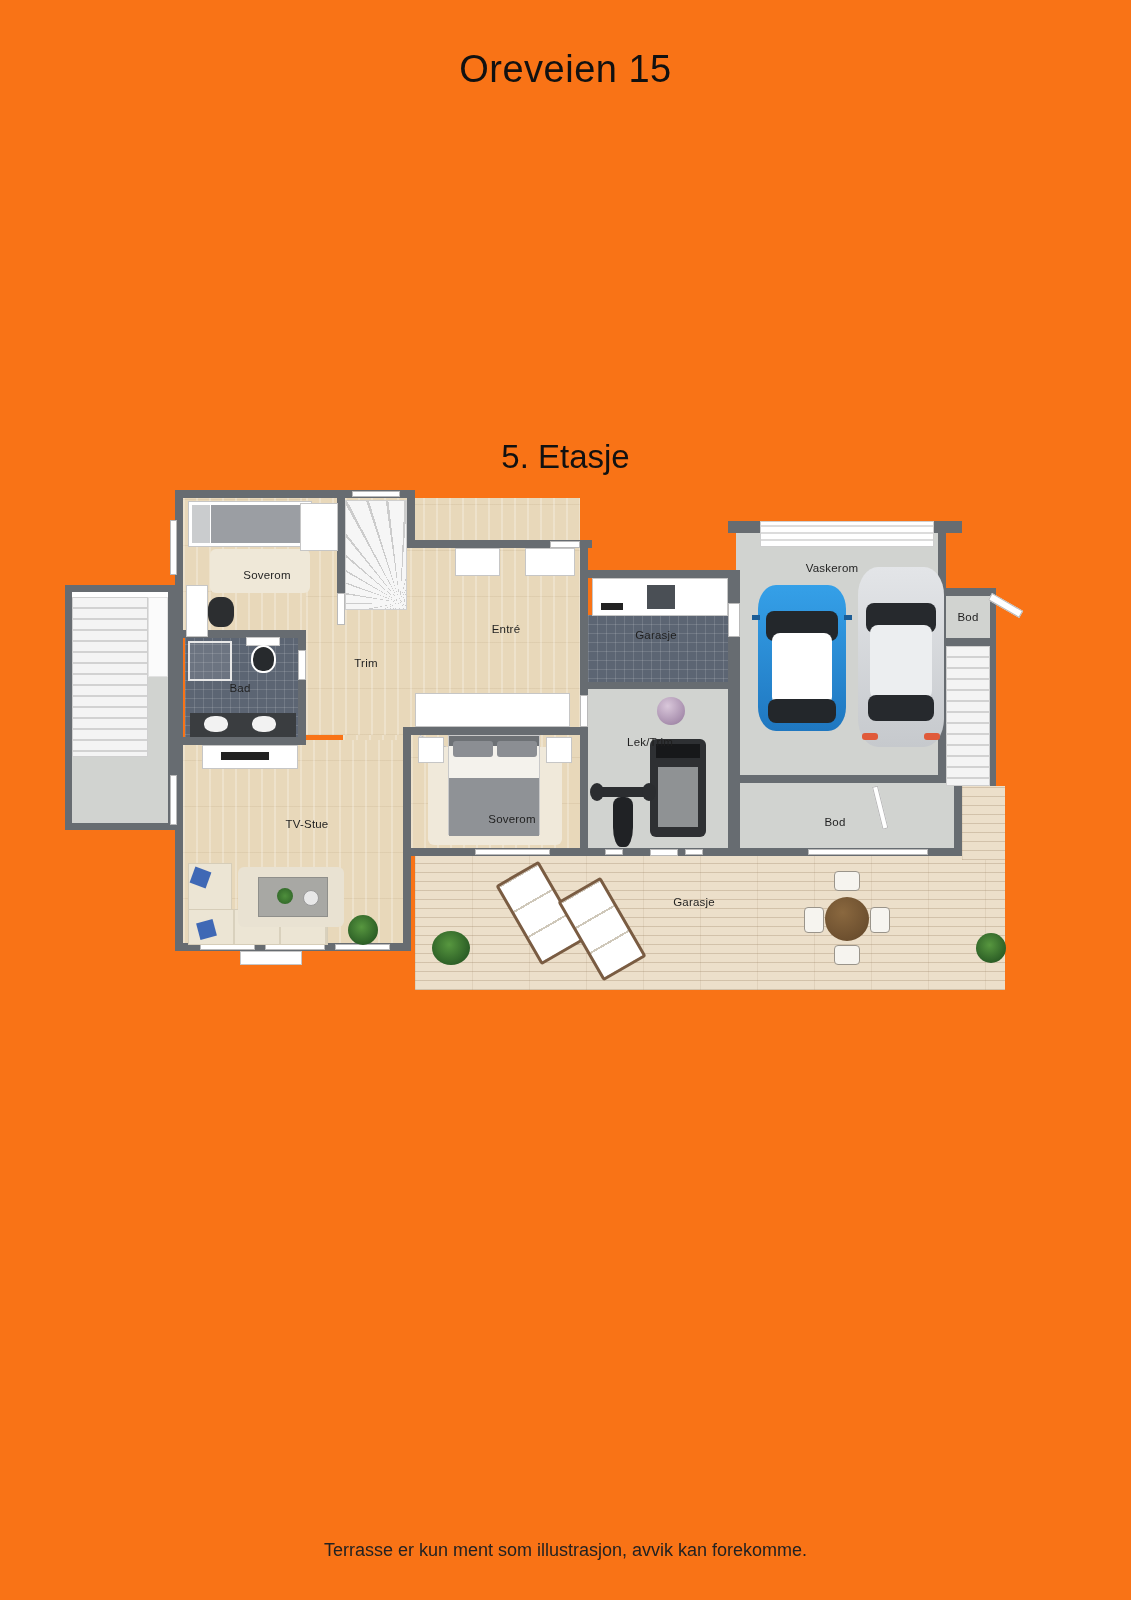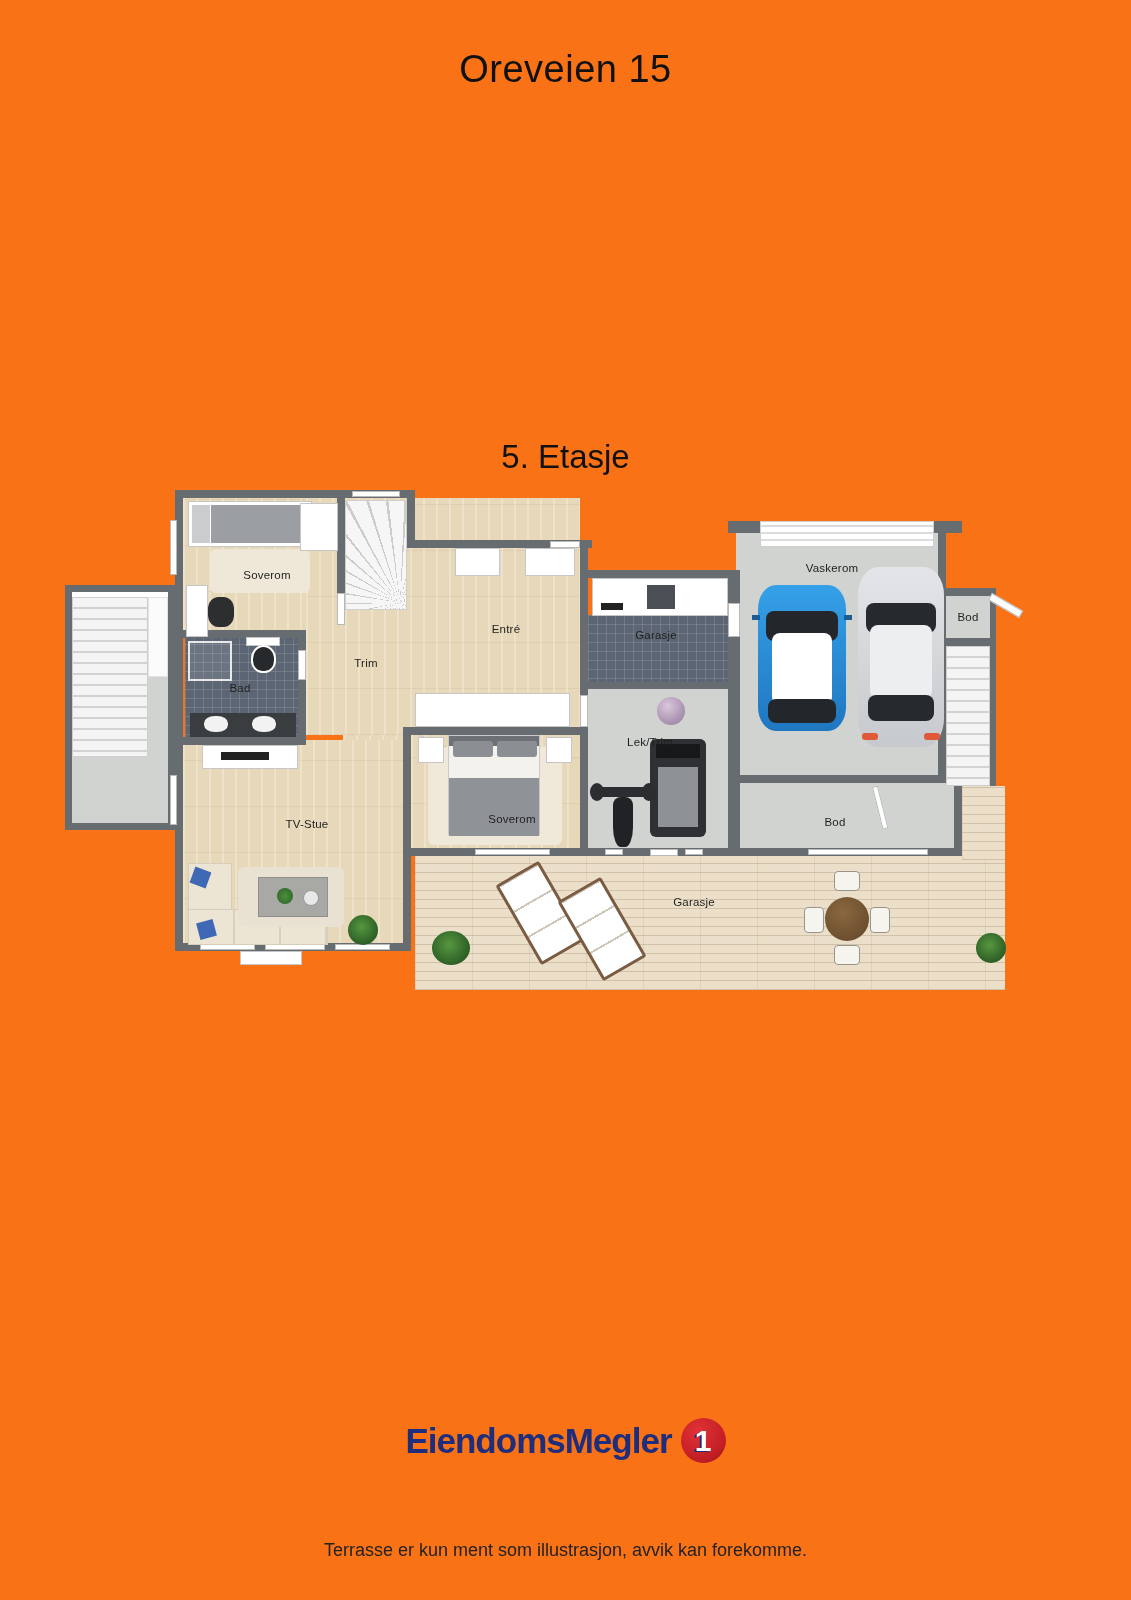--- a/index.html
+++ b/index.html
@@ -226,22 +226,16 @@
     <div class="label" style="left:596px;top:150px;">Garasje</div>
     <div class="label" style="left:452px;top:334px;">Soverom</div>
     <div class="label" style="left:247px;top:339px;">TV-Stue</div>
     <div class="label" style="left:590px;top:257px;">Lek/Trim</div>
     <div class="label" style="left:772px;top:83px;">Vaskerom</div>
     <div class="label" style="left:908px;top:132px;">Bod</div>
     <div class="label" style="left:775px;top:337px;">Bod</div>
     <div class="label" style="left:634px;top:417px;">Garasje</div>
   </div>
 
-  <div class="logo">
-    <span class="logo-text">EiendomsMegler</span>
-    <span class="logo-badge">
-      <span>1</span>
-    </span>
-  </div>
 
   <div class="disclaimer">Terrasse er kun ment som illustrasjon, avvik kan forekomme.</div>
 
 </div>
 
 </body></html>

